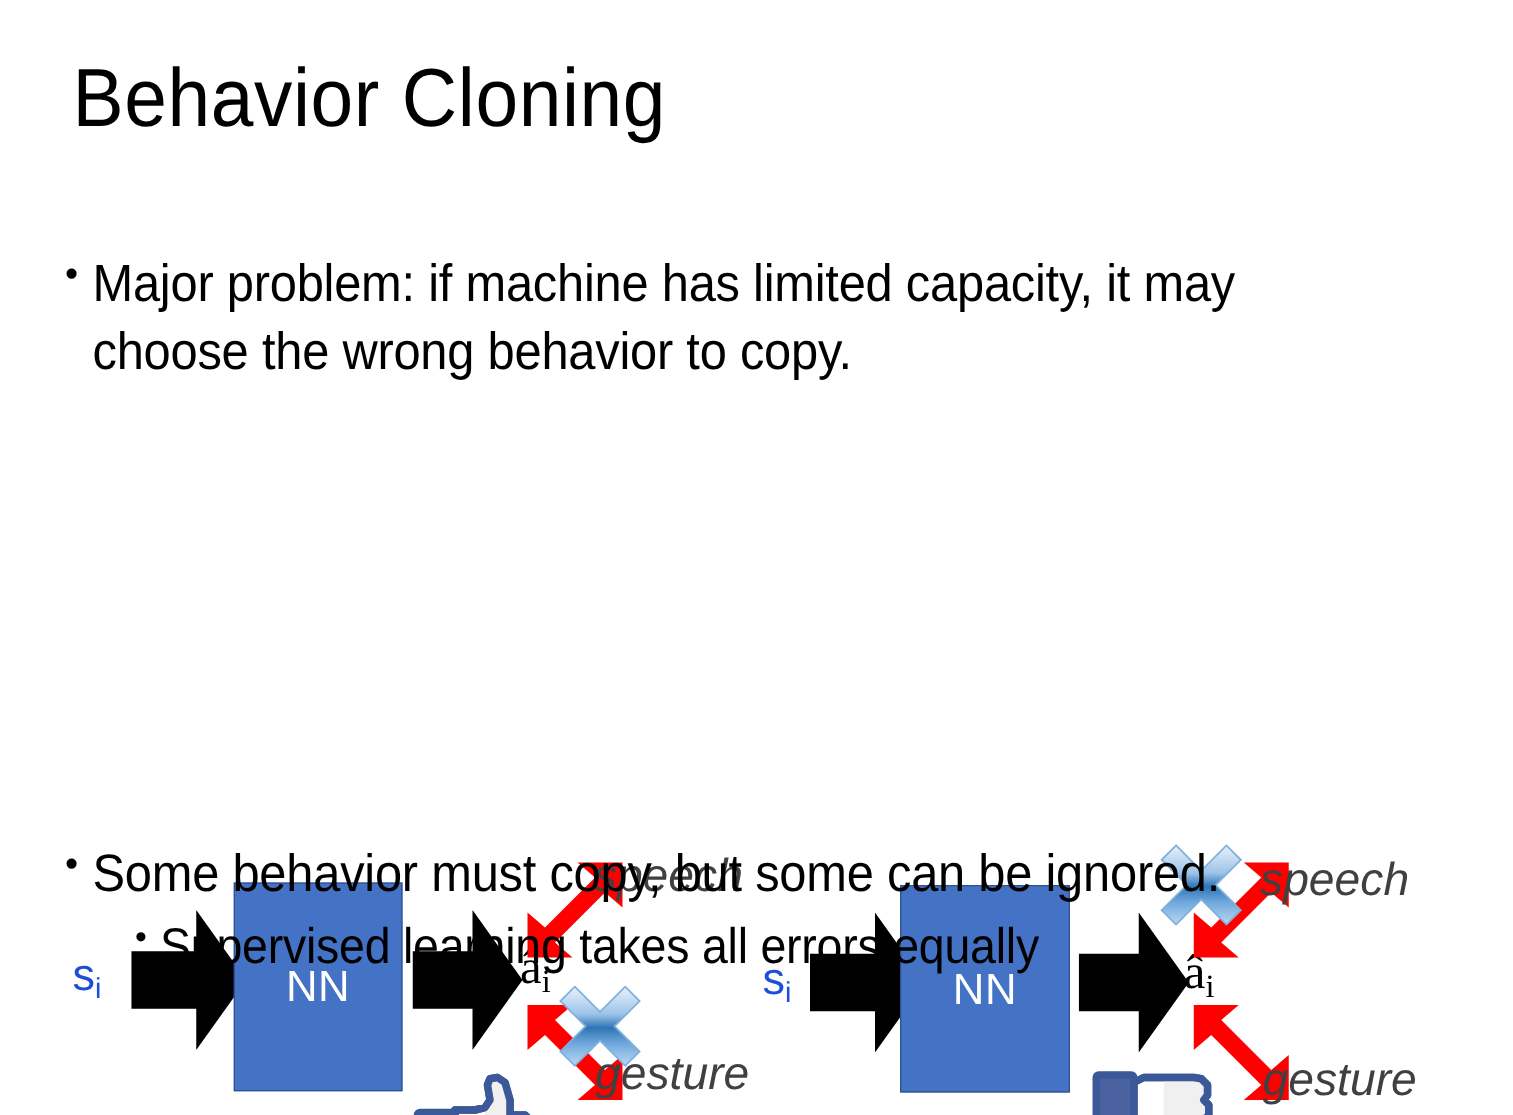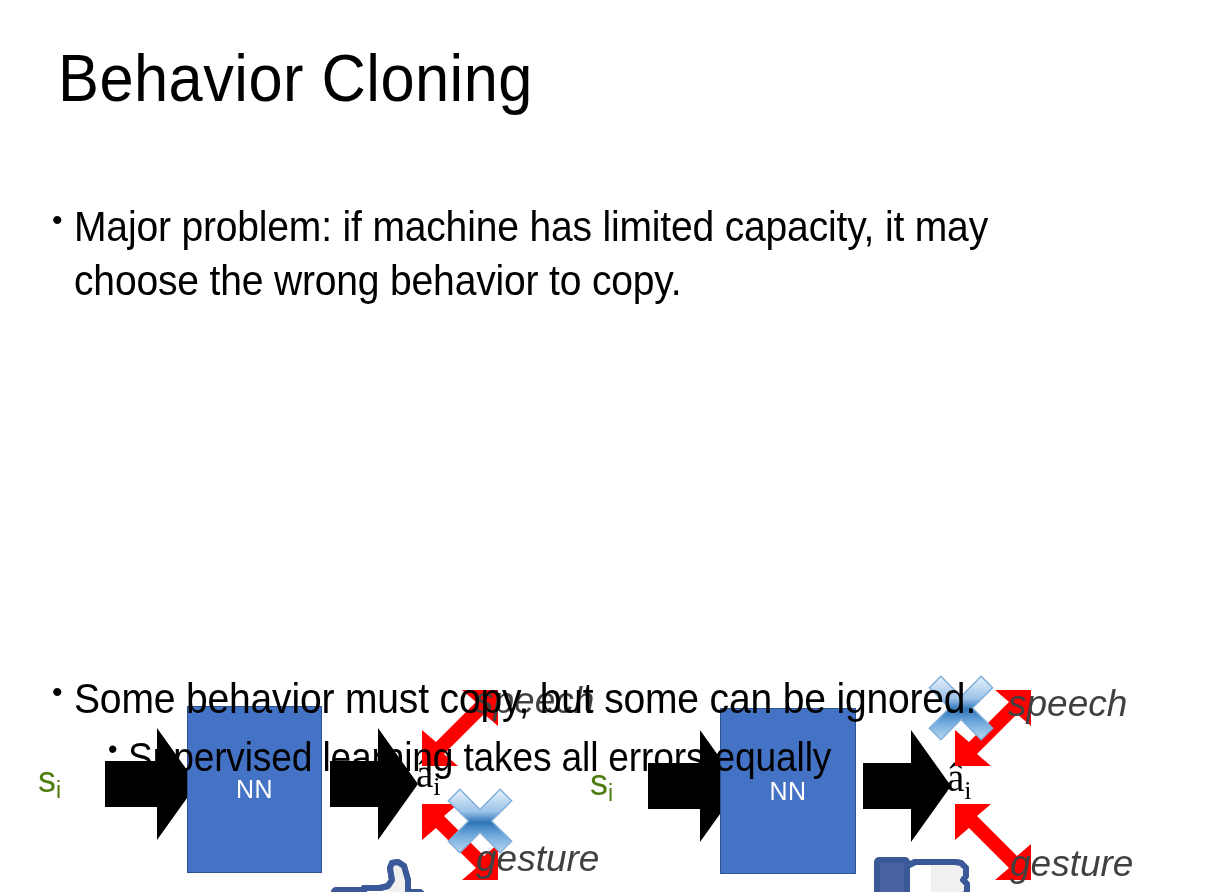--- a/index.html
+++ b/index.html
@@ -69,41 +69,42 @@
   
   .diagram { position: absolute; top: 330px; width: 580px; height: 310px; }
   #diagram-left  { left: 10px; }
   #diagram-right { left: 575px; }
 
   .state-label {
     position: absolute;
     font-family: "Liberation Sans", sans-serif;
     font-size: 36px;
     line-height: 1;
-    color: #4d7c0f;
+    color: #1d4ed8;
+    margin-left: 20px;
   }
   .state-label .sub {
     font-size: 23px;
     vertical-align: -0.28em;
     margin-left: 0px;
   }
 
   .nn-box {
     position: absolute;
     background: #4472C4;
     border: 1px solid #2E528F;
     box-sizing: border-box;
     display: flex;
     align-items: center;
     justify-content: center;
   }
   .nn-box .nn-text {
     color: #FFFFFF;
     font-family: "Liberation Sans", sans-serif;
-    font-size: 25px;
+    font-size: 35px;
     line-height: 1;
     letter-spacing: 0.5px;
   }
 
   .actor-label {
     position: absolute;
     font-family: "Liberation Sans", sans-serif;
     font-size: 34px;
     line-height: 1;
     color: #000000;

